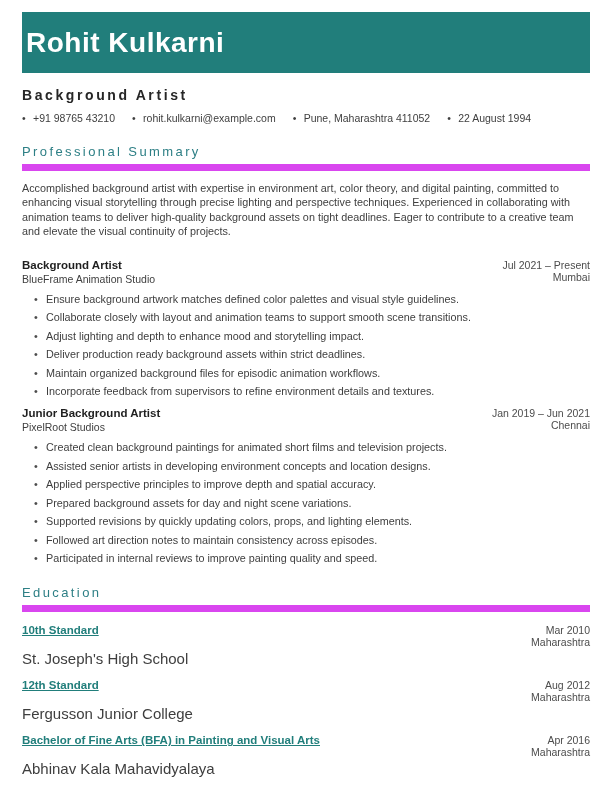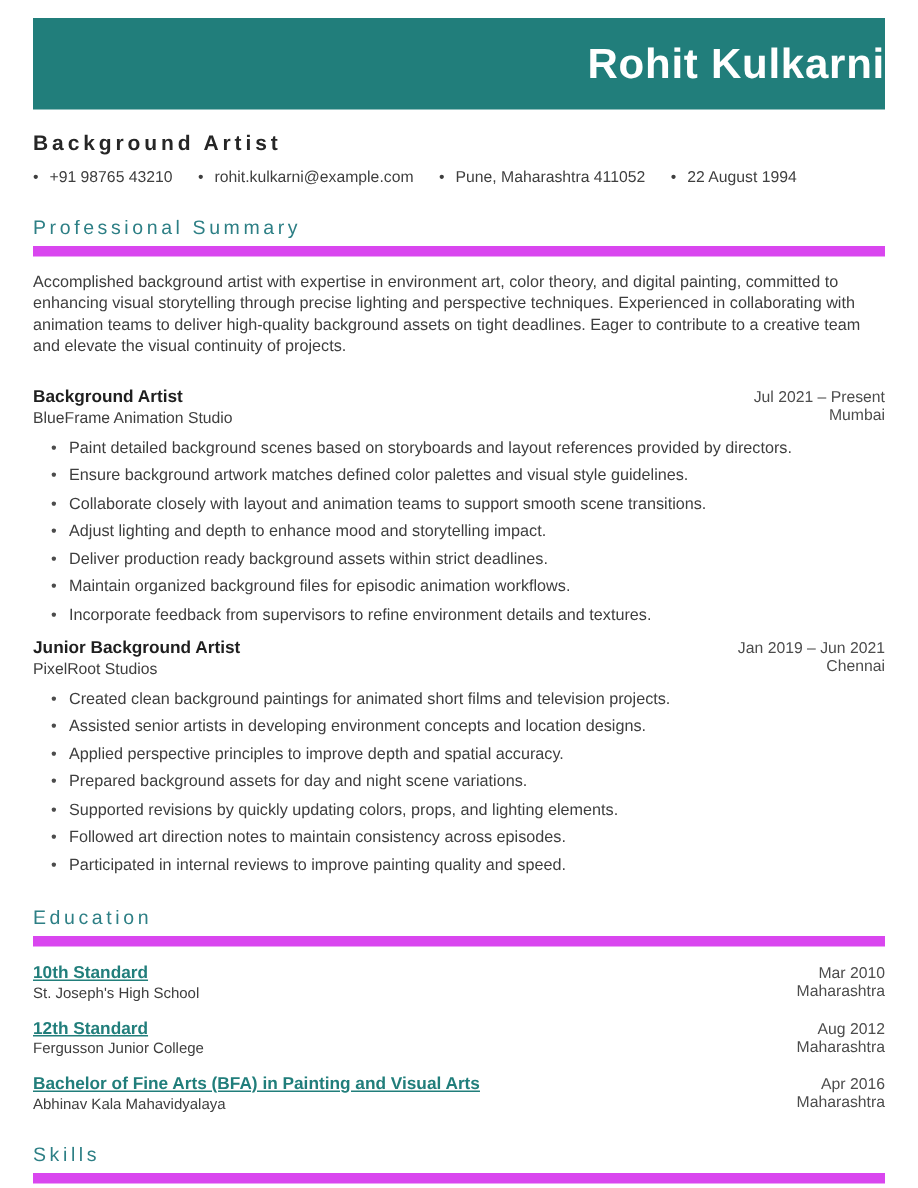--- a/index.html
+++ b/index.html
@@ -15,22 +15,21 @@
     padding: 12px 22px 0 22px;
     overflow: hidden;
     position: relative;
   }
   
   .name-bar {
     background: #217e7b;
     height: 61px;
     display: flex;
     align-items: center;
-    padding-left: 20px;
-    justify-content: flex-end;
+    padding-left: 4px;
   }
   .name-bar h1 {
     color: #ffffff;
     font-size: 28px;
     font-weight: bold;
     letter-spacing: 0.5px;
   }
   .role-title {
     margin-top: 14px;
     font-size: 14px;
@@ -110,23 +109,23 @@
   }
   
   .edu-item { margin-top: 12px; }
   .edu-degree {
     font-size: 11.5px;
     font-weight: bold;
     color: #217e7b;
     text-decoration: underline;
   }
   .edu-school {
-    font-size: 10px;
-    color: #3e3e3e;
-    margin-top: 2px;
+    font-size: 15px;
+    color: #3e3e3e;
+    margin-top: 14px;
   }
 </style>
 </head>
 <body>
 
 <div class="page">
 
   <div class="name-bar">
     <h1>Rohit Kulkarni</h1>
   </div>
@@ -150,21 +149,20 @@
     <div class="job">
       <div class="row-split">
         <span class="job-title">Background Artist</span>
         <span class="job-dates">Jul 2021 – Present</span>
       </div>
       <div class="row-split">
         <span class="job-company">BlueFrame Animation Studio</span>
         <span class="job-location">Mumbai</span>
       </div>
       <ul class="bullet-list">
-        <li>Paint detailed background scenes based on storyboards and layout references provided by directors.</li>
         <li>Ensure background artwork matches defined color palettes and visual style guidelines.</li>
         <li>Collaborate closely with layout and animation teams to support smooth scene transitions.</li>
         <li>Adjust lighting and depth to enhance mood and storytelling impact.</li>
         <li>Deliver production ready background assets within strict deadlines.</li>
         <li>Maintain organized background files for episodic animation workflows.</li>
         <li>Incorporate feedback from supervisors to refine environment details and textures.</li>
       </ul>
     </div>
 
     <div class="job">

